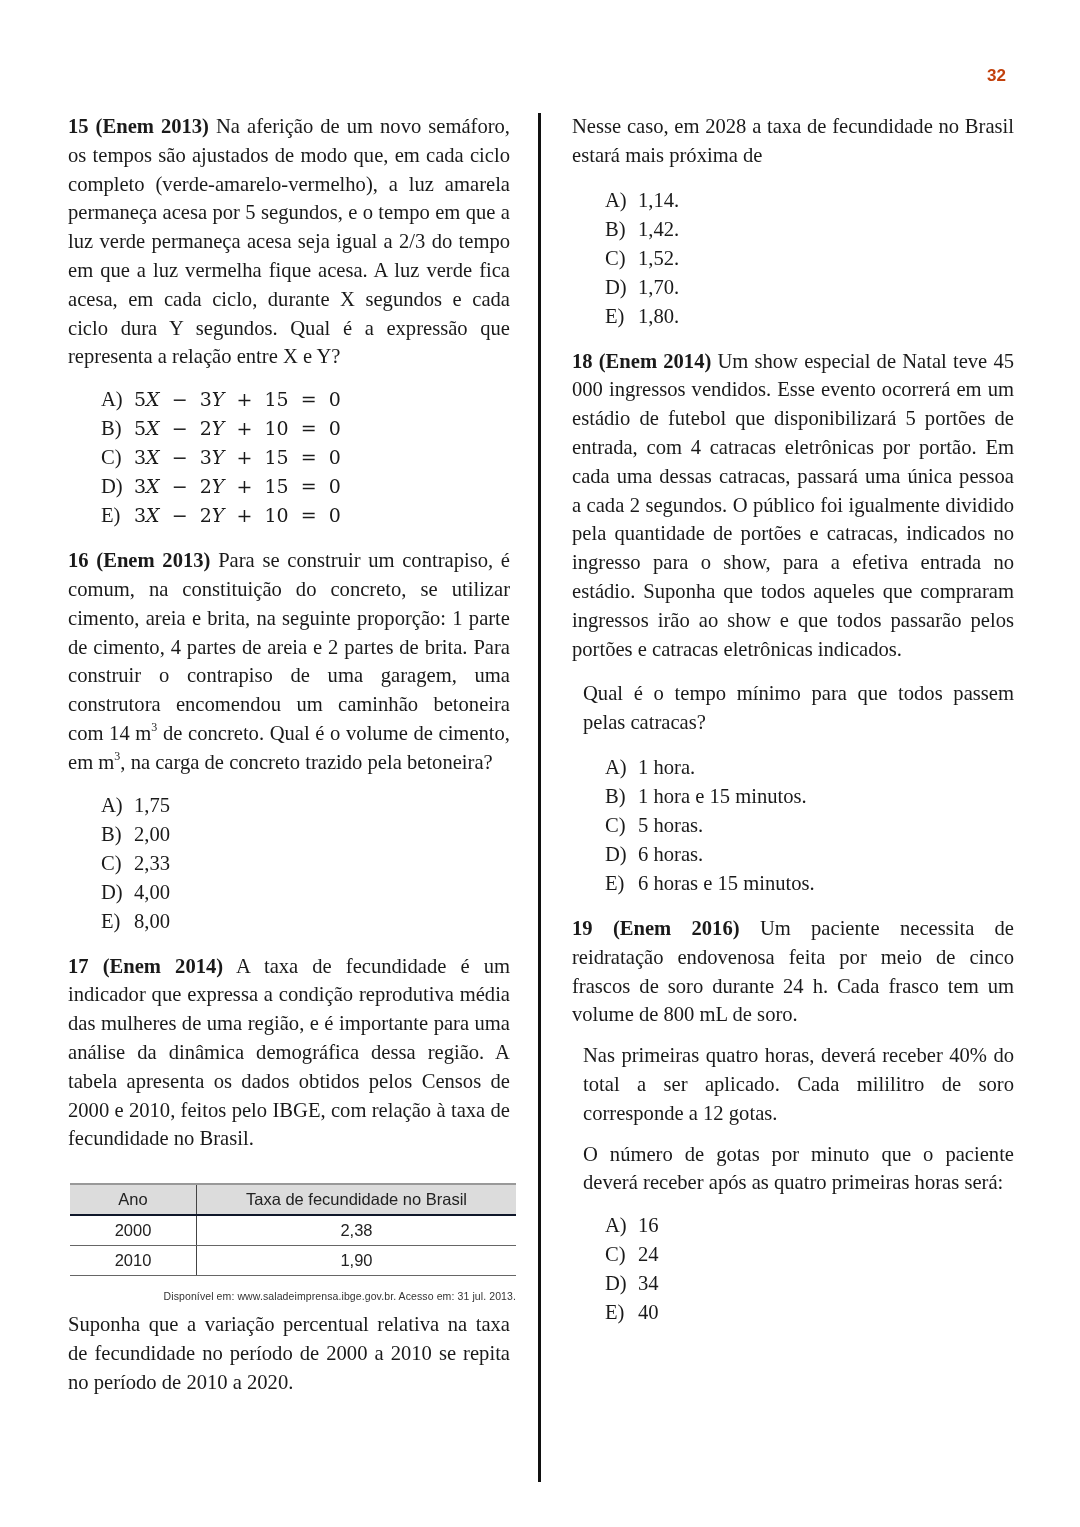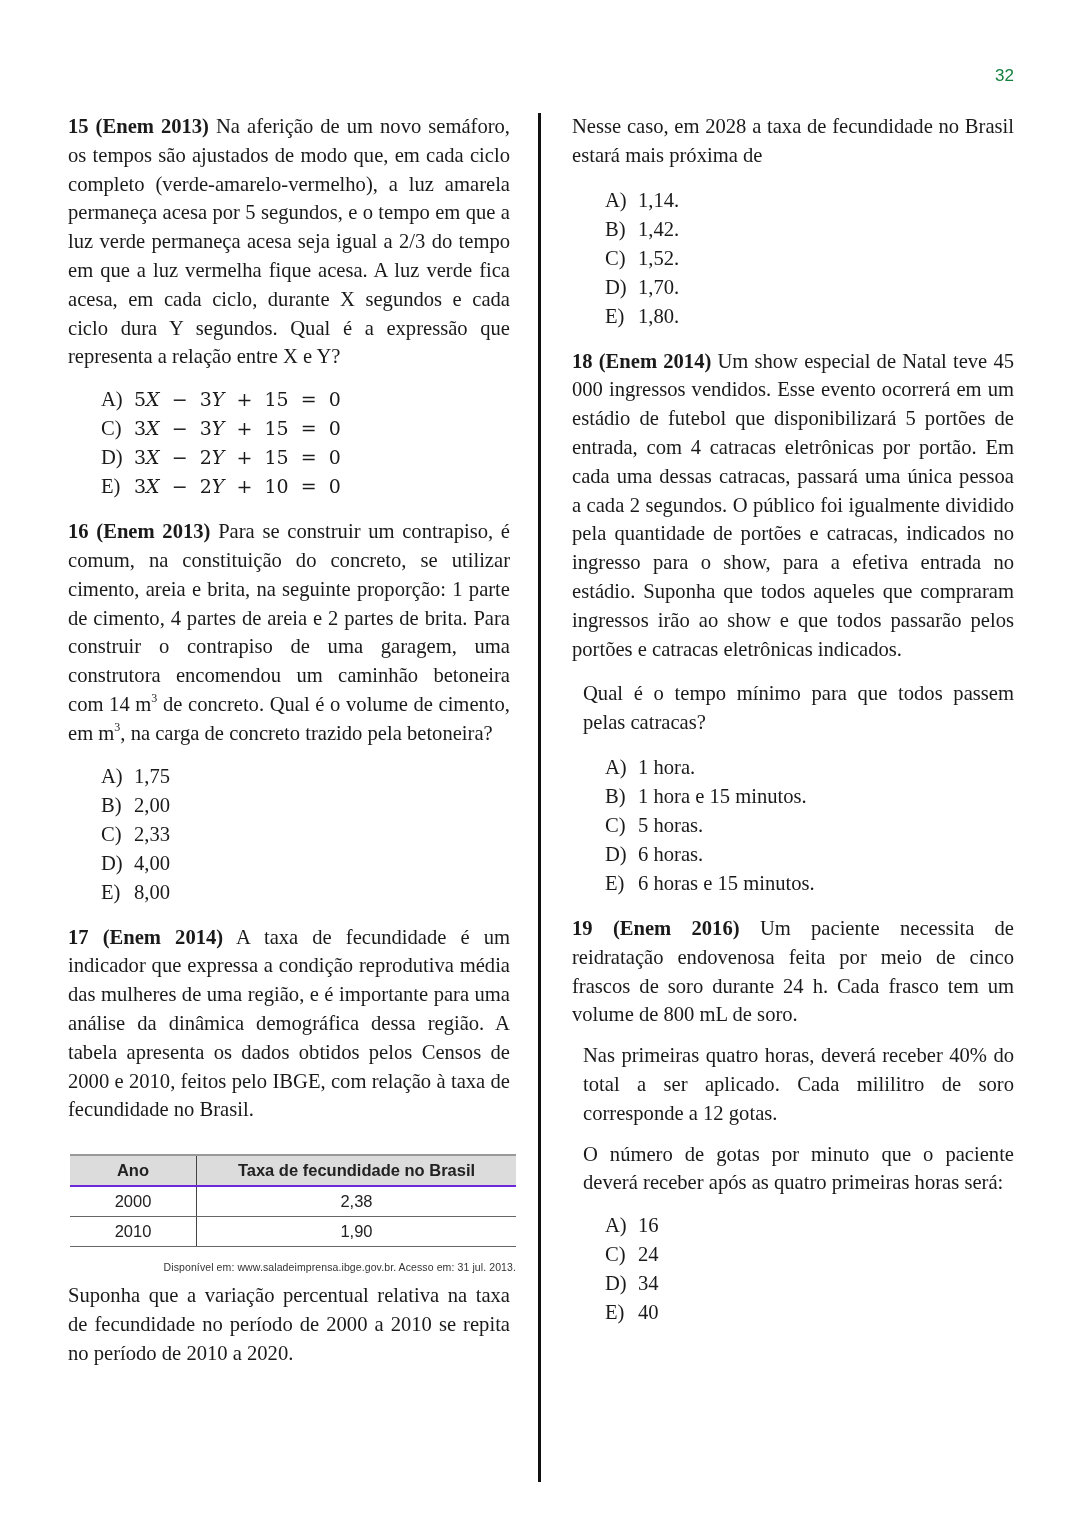--- a/index.html
+++ b/index.html
@@ -1,54 +1,55 @@
 <!DOCTYPE html>
 <html><head>
 <meta charset="utf-8">
 <style>
   html, body { margin: 0; padding: 0; background: #ffffff; }
   body { width: 1080px; height: 1527px; position: relative; overflow: hidden;
          font-family: "Liberation Serif", "DejaVu Serif", serif; color: #1a1a1a; }
-  .page-number { position: absolute; top: 66px; right: 66px; font-family: "Liberation Sans", "DejaVu Sans", sans-serif;
-                 font-size: 17px; color: #15803d; }
+  .page-number { position: absolute; top: 66px; right: 74px; font-family: "Liberation Sans", "DejaVu Sans", sans-serif;
+                 font-size: 17px; color: #c2410c; font-weight: bold; }
   .col { position: absolute; top: 112px; width: 442px; font-size: 20.6px; line-height: 28.8px; }
   .col-left { left: 68px; }
   .col-right { left: 572px; }
   .divider { position: absolute; left: 538px; top: 113px; width: 3px; height: 1369px; background: #111; }
   p.q { margin: 0; text-align: justify; }
   p.q + p.q { margin-top: 12px; margin-left: 11px; }
   .qnum { font-weight: bold; }
   ul.opts { list-style: none; margin: 14px 0 14px 33px; padding: 0; }
   ul.opts li { line-height: 29px; white-space: nowrap; }
   .opt-letter { display: inline-block; width: 33px; }
   .math { font-family: "DejaVu Serif", serif; font-size: 19px; }
   .math-var { font-style: italic; }
   sup { font-size: 12px; line-height: 0; vertical-align: 9px; }
   .table-wrap { margin: 30px 0 0 2px; width: 446px; font-family: "Liberation Sans", "DejaVu Sans", sans-serif; }
   table.fert { border-collapse: collapse; width: 446px; font-size: 16.5px; color: #222; }
-  table.fert th { background: #dcdcdc; font-weight: bold; height: 27px; padding: 0; border-top: 2px solid #999; border-bottom: 2px solid #6d28d9; }
+  table.fert th { background: #dcdcdc; font-weight: normal; height: 27px; padding: 0; border-top: 2px solid #999; border-bottom: 2px solid #0f172a; }
   table.fert td { text-align: center; height: 26px; padding: 0; border-bottom: 1.5px solid #666; }
   table.fert th:first-child, table.fert td:first-child { width: 126px; border-right: 1.5px solid #444; }
   .source { text-align: right; font-size: 10.5px; color: #333; margin-top: 6px; letter-spacing: 0.1px; }
   .after-table { margin-top: 30px; }
   .mt-gap { margin-top: 16px !important; }
 </style>
 </head>
 <body>
 
 <div class="page-number">32</div>
 
 <div class="divider"></div>
 
 <div class="col col-left">
 
   <section>
     <p class="q"><span class="qnum">15 (Enem 2013)</span> <span>Na aferição de um novo semáforo, os tempos são ajustados de modo que, em cada ciclo completo (verde-amarelo-vermelho), a luz amarela permaneça acesa por 5 segundos, e o tempo em que a luz verde permaneça acesa seja igual a 2/3 do tempo em que a luz vermelha fique acesa. A luz verde fica acesa, em cada ciclo, durante X segundos e cada ciclo dura Y segundos. Qual é a expressão que representa a relação entre X e Y?</span></p>
     <ul class="opts">
       <li><span class="opt-letter">A)</span><span class="math"><span>5</span><span class="math-var">X</span> &nbsp;<span>−</span>&nbsp; <span>3</span><span class="math-var">Y</span> &nbsp;<span>+</span>&nbsp; <span>15</span> &nbsp;<span>=</span>&nbsp; <span>0</span></span></li>
+      <li><span class="opt-letter">B)</span><span class="math"><span>5</span><span class="math-var">X</span> &nbsp;<span>−</span>&nbsp; <span>2</span><span class="math-var">Y</span> &nbsp;<span>+</span>&nbsp; <span>10</span> &nbsp;<span>=</span>&nbsp; <span>0</span></span></li>
       <li><span class="opt-letter">C)</span><span class="math"><span>3</span><span class="math-var">X</span> &nbsp;<span>−</span>&nbsp; <span>3</span><span class="math-var">Y</span> &nbsp;<span>+</span>&nbsp; <span>15</span> &nbsp;<span>=</span>&nbsp; <span>0</span></span></li>
       <li><span class="opt-letter">D)</span><span class="math"><span>3</span><span class="math-var">X</span> &nbsp;<span>−</span>&nbsp; <span>2</span><span class="math-var">Y</span> &nbsp;<span>+</span>&nbsp; <span>15</span> &nbsp;<span>=</span>&nbsp; <span>0</span></span></li>
       <li><span class="opt-letter">E)</span><span class="math"><span>3</span><span class="math-var">X</span> &nbsp;<span>−</span>&nbsp; <span>2</span><span class="math-var">Y</span> &nbsp;<span>+</span>&nbsp; <span>10</span> &nbsp;<span>=</span>&nbsp; <span>0</span></span></li>
     </ul>
   </section>
 
   <section>
     <p class="q mt-gap"><span class="qnum">16 (Enem 2013)</span> <span>Para se construir um contrapiso, é comum, na constituição do concreto, se utilizar cimento, areia e brita, na seguinte proporção: 1 parte de cimento, 4 partes de areia e 2 partes de brita. Para construir o contrapiso de uma garagem, uma construtora encomendou um caminhão betoneira com 14 m</span><sup>3</sup><span> de concreto. Qual é o volume de cimento, em m</span><sup>3</sup><span>, na carga de concreto trazido pela betoneira?</span></p>
     <ul class="opts">
       <li><span class="opt-letter">A)</span><span>1,75</span></li>

